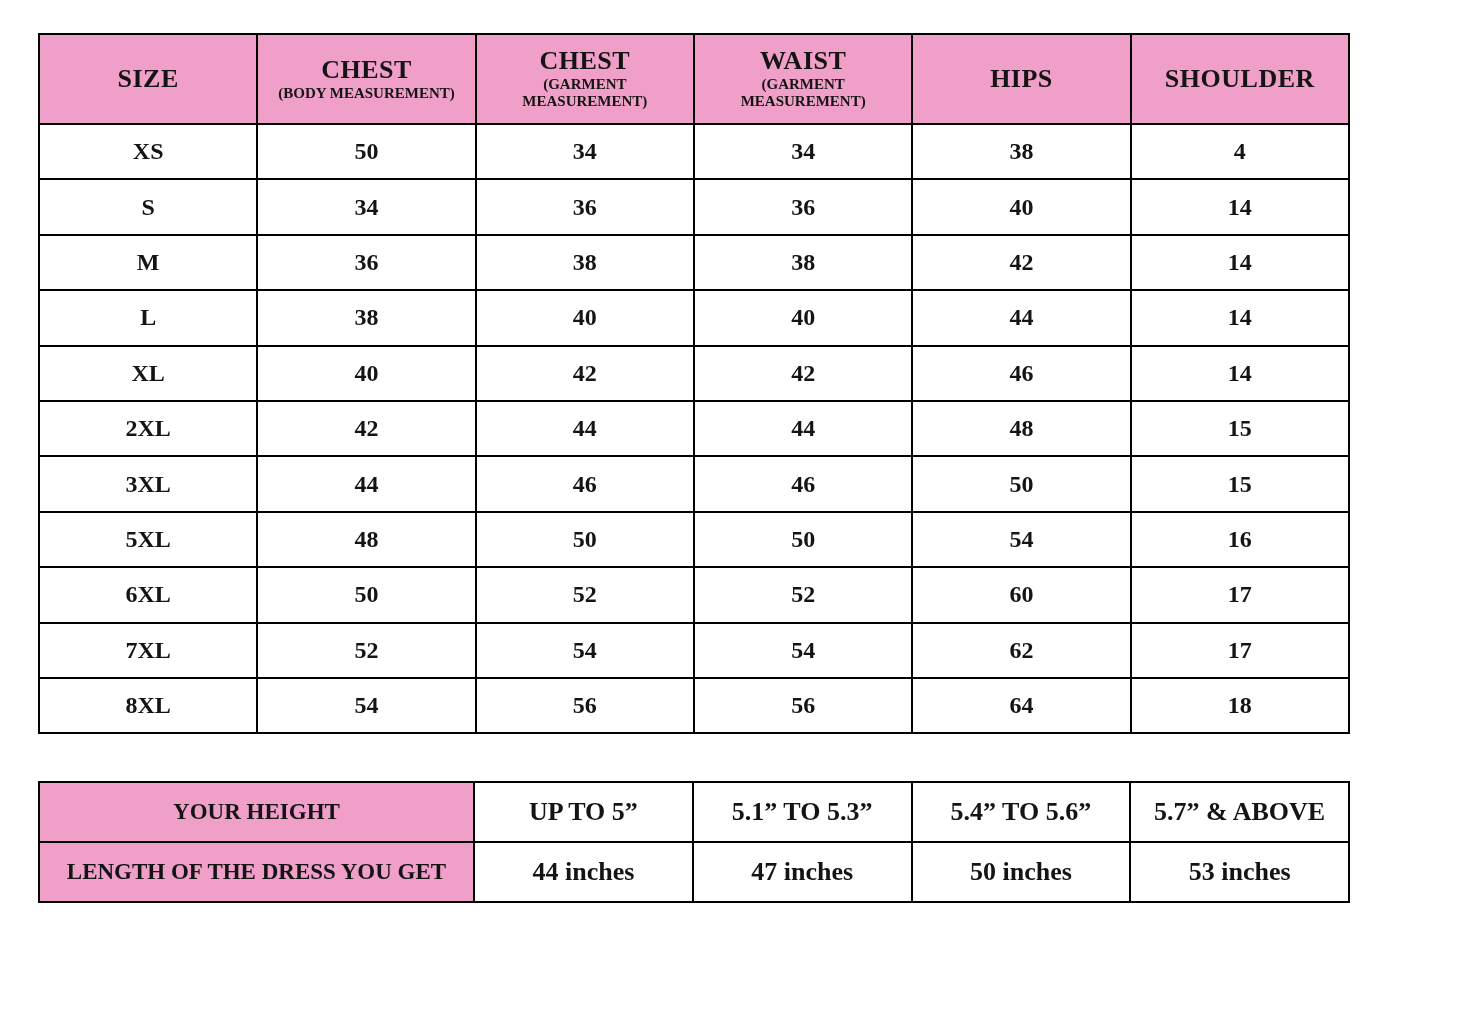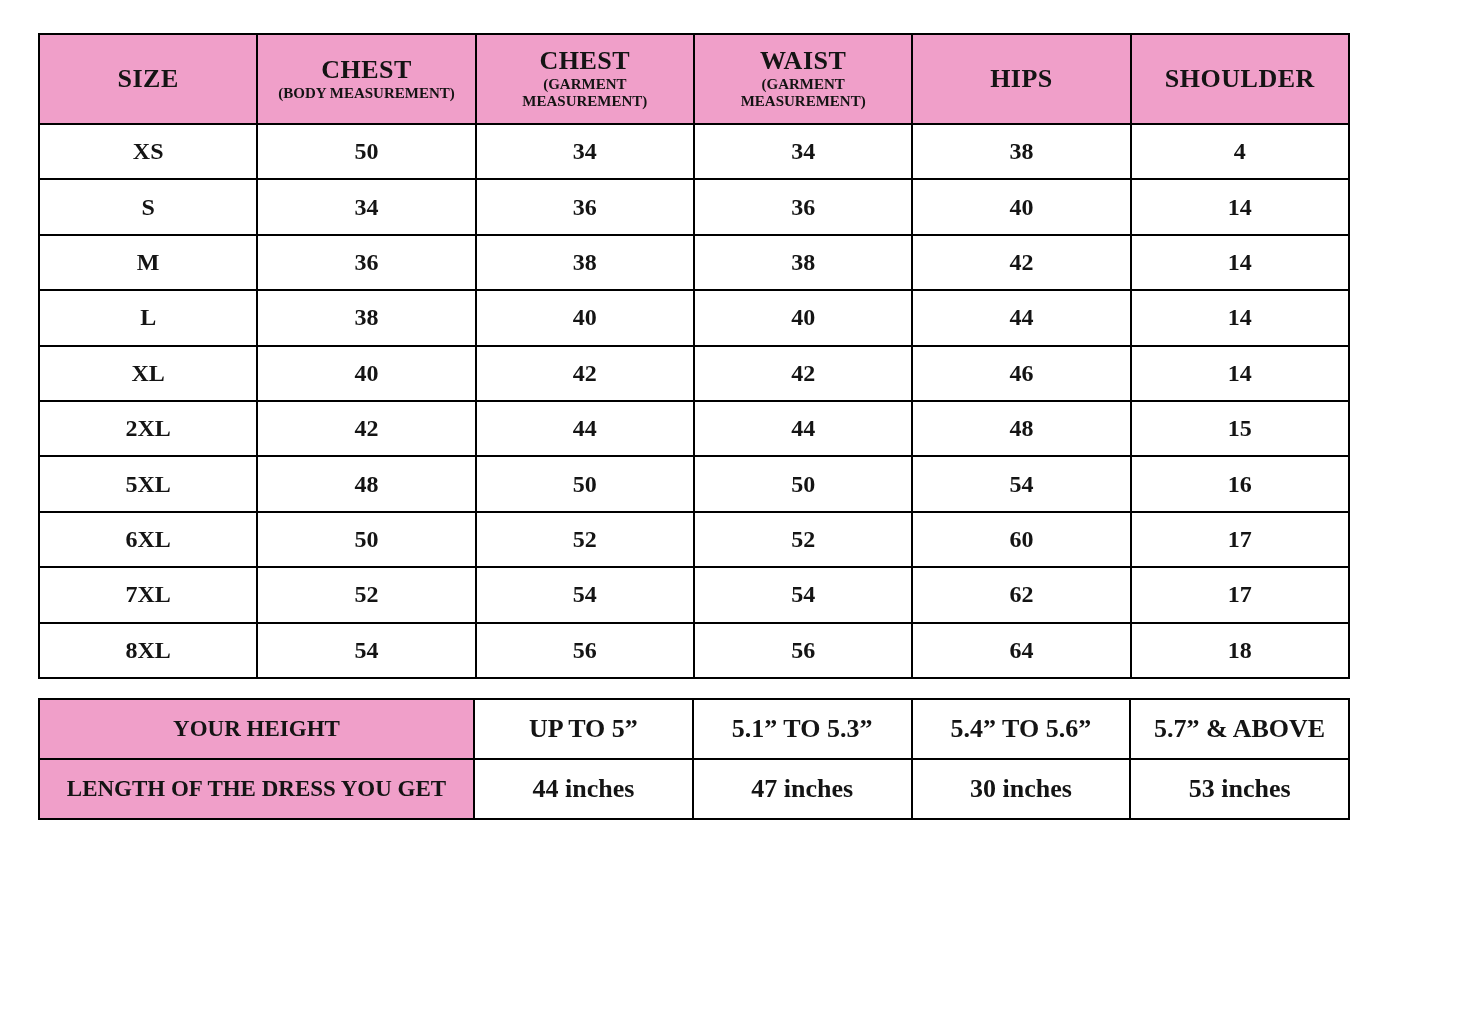--- a/index.html
+++ b/index.html
@@ -41,21 +41,21 @@
     font-size: 15px;
     line-height: 1.15;
     white-space: pre-line;
   }
   .size-table tbody td {
     height: 53.4px;
     font-size: 24px;
   }
   
   .height-table {
-    margin-top: 19px;
+    margin-top: 47px;
   }
   .height-table th.row-label {
     background: var(--pink, #f09fc9);
     width: 413px;
     font-size: 23px;
     line-height: 1.25;
     height: 58px;
     padding: 0 10px;
   }
   .height-table td {
@@ -140,20 +140,28 @@
         </tr>
         <tr>
           <td>2XL</td>
           <td>42</td>
           <td>44</td>
           <td>44</td>
           <td>48</td>
           <td>15</td>
         </tr>
         <tr>
+          <td>3XL</td>
+          <td>44</td>
+          <td>46</td>
+          <td>46</td>
+          <td>50</td>
+          <td>15</td>
+        </tr>
+        <tr>
           <td>5XL</td>
           <td>48</td>
           <td>50</td>
           <td>50</td>
           <td>54</td>
           <td>16</td>
         </tr>
         <tr>
           <td>6XL</td>
           <td>50</td>
@@ -187,19 +195,19 @@
           <th class="row-label">YOUR HEIGHT</th>
           <td>UP TO 5”</td>
           <td>5.1” TO 5.3”</td>
           <td>5.4” TO 5.6”</td>
           <td>5.7” &amp; ABOVE</td>
         </tr>
         <tr>
           <th class="row-label">LENGTH OF THE DRESS YOU GET</th>
           <td>44 inches</td>
           <td>47 inches</td>
-          <td>30 inches</td>
+          <td>50 inches</td>
           <td>53 inches</td>
         </tr>
       </tbody>
   </table>
 
 </div>
 
 </body></html>

